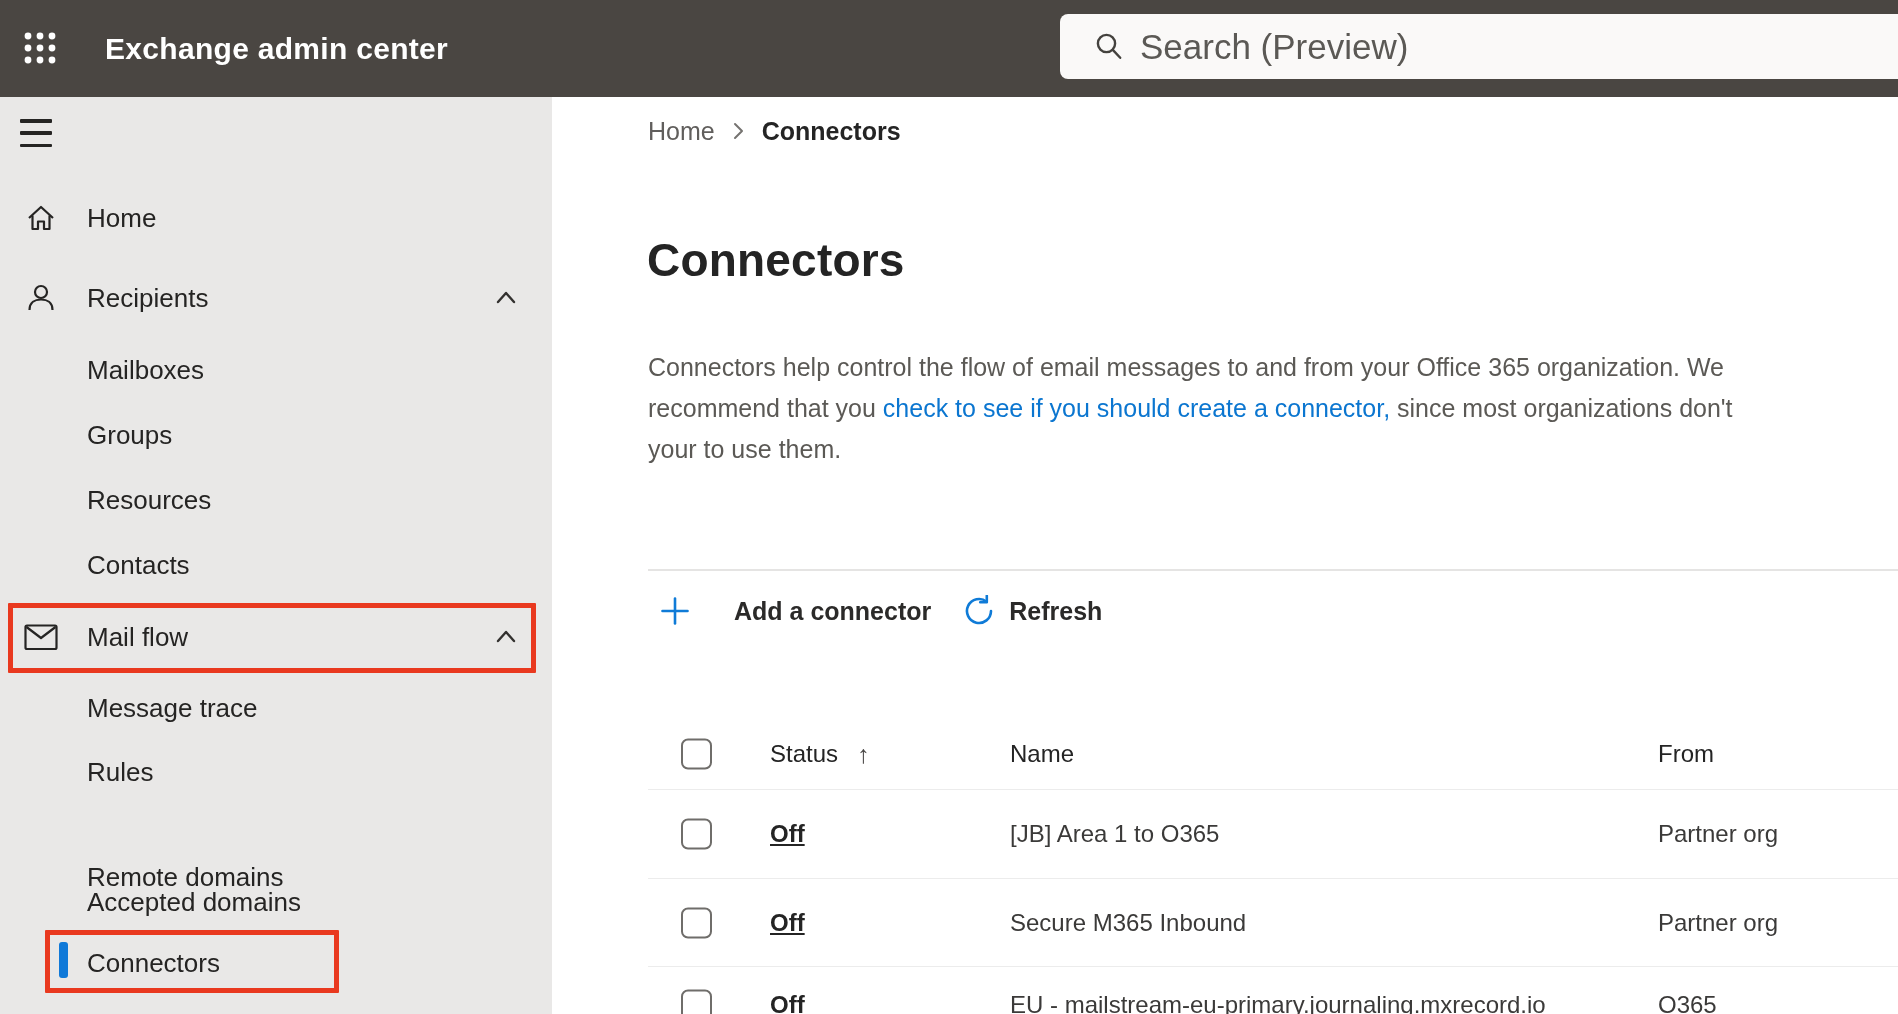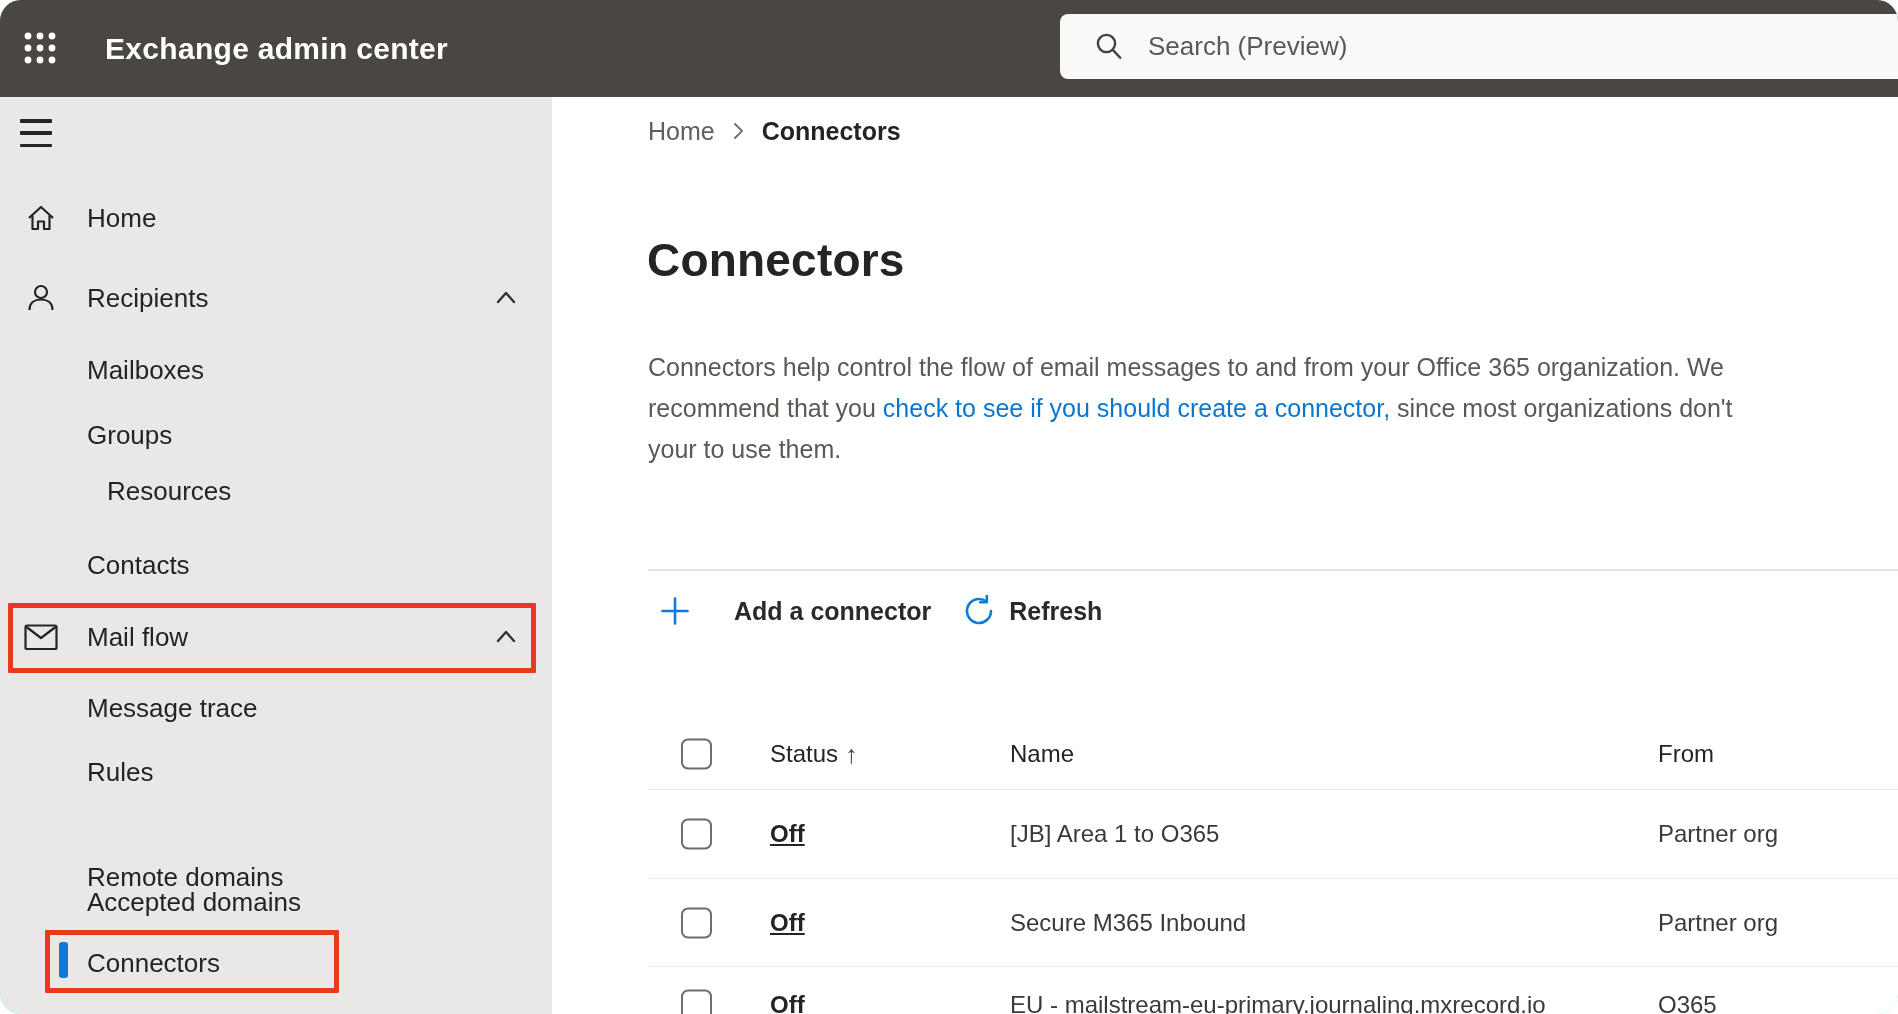--- a/index.html
+++ b/index.html
@@ -1,30 +1,30 @@
 <!DOCTYPE html>
 <html><head>
 <meta charset="utf-8">
 <style>
   * { box-sizing: border-box; margin: 0; padding: 0; }
   html, body { margin: 0; padding: 0; background: #ffffff; }
   body { font-family: "Liberation Sans", sans-serif; }
-  .screen { position: relative; width: 1898px; height: 1014px; overflow: hidden; background: #5eead4; border-radius: 21px; }
+  .screen { position: relative; width: 1898px; height: 1014px; overflow: hidden; background: #5eead4; }
 
   
   .topbar { position: absolute; left: 0; top: 0; width: 100%; height: 97px; background: #4a4642; z-index: 10; }
   .app-launcher { position: absolute; left: 12px; top: 20px; width: 56px; height: 56px;
                   display: flex; align-items: center; justify-content: center; cursor: pointer; background: transparent; border: none; }
   .topbar-title { position: absolute; left: 105px; top: 0; height: 97px; display: flex; align-items: center;
                   color: #ffffff; font-size: 30px; font-weight: 600; letter-spacing: 0.3px; }
   .search-box { position: absolute; left: 1060px; right: -14px; top: 14px; height: 65px; background: #faf9f8;
                 border-radius: 8px; display: flex; align-items: center; padding-left: 32px; }
   .search-box svg { flex: 0 0 auto; }
   .search-input { border: none; outline: none; background: transparent; font-family: inherit;
-                  font-size: 26px; color: #3b3a39; margin-left: 22px; width: 640px; }
+                  font-size: 35px; color: #3b3a39; margin-left: 14px; width: 640px; }
   .search-input::placeholder { color: #5b5955; opacity: 1; }
 
   
   .sidebar { position: absolute; left: 0; top: 97px; width: 552px; bottom: 0; background: #e9e8e7; z-index: 5; }
   .menu-button { position: absolute; left: 20px; top: 22px; width: 38px; height: 28px; background: transparent;
                  border: none; cursor: pointer; display: flex; flex-direction: column; justify-content: space-between; }
   .menu-button span { display: block; width: 32px; height: 3.5px; background: #252423; border-radius: 1px; }
 
   .nav-item { position: absolute; left: 0; right: 0; display: flex; align-items: center;
               font-size: 26px; color: #252423; cursor: pointer; }
@@ -66,21 +66,21 @@
   
   .table { position: absolute; left: 0; right: 0; top: 621px; }
   .trow, .thead-row { position: relative; left: 0; right: 0; }
   .thead-row { height: 71px; font-size: 24px; color: #242424; }
   .trow { font-size: 24px; color: #3b3a39; cursor: pointer; }
   .row-1 { height: 88px; } .row-2 { height: 87px; } .row-3 { height: 76px; }
   .tdivider { height: 1px; background: #ececec; margin-left: 96px; }
   .cell { position: absolute; top: 50%; transform: translateY(-50%); white-space: nowrap; }
   .cell-check  { left: 129px; } .cell-status { left: 218px; }
   .cell-name   { left: 458px; } .cell-from   { left: 1106px; }
-  .cell-status-header { display: flex; align-items: center; gap: 7px; }
+  .cell-status-header { display: flex; align-items: center; gap: 19px; }
   .sort-arrow { font-size: 25px; color: #4a4846; font-weight: 400; }
   .status-val { font-weight: 700; color: #242424; text-decoration: underline; }
   .checkbox { width: 31px; height: 31px; border: 2.5px solid #6f6d6a; border-radius: 7px;
               background: #ffffff; cursor: pointer; display: block; }
 </style>
 </head>
 <body>
 
 <div class="screen">
 
@@ -141,21 +141,21 @@
         </svg>
       </span>
     </div>
 
     <div class="nav-item" style="top:314px;height:48px;">
       <span class="nav-label">Groups</span>
     </div>
     <div class="nav-item" style="top:249px;height:48px;">
       <span class="nav-label">Mailboxes</span>
     </div>
-    <div class="nav-item" style="top:370px;height:48px;padding-left:20px;">
+    <div class="nav-item" style="top:379px;height:48px;">
       <span class="nav-label">Resources</span>
     </div>
     <div class="nav-item" style="top:444px;height:48px;">
       <span class="nav-label">Contacts</span>
     </div>
 
     <div class="nav-item" style="top:508px;height:64px;">
       <span class="nav-icon">
         <svg width="34" height="27" viewBox="0 0 34 27" fill="none" stroke="#252423" stroke-width="2.2" stroke-linejoin="round">
           <rect x="1.5" y="1.5" width="31" height="23.5" rx="1.5"></rect>

